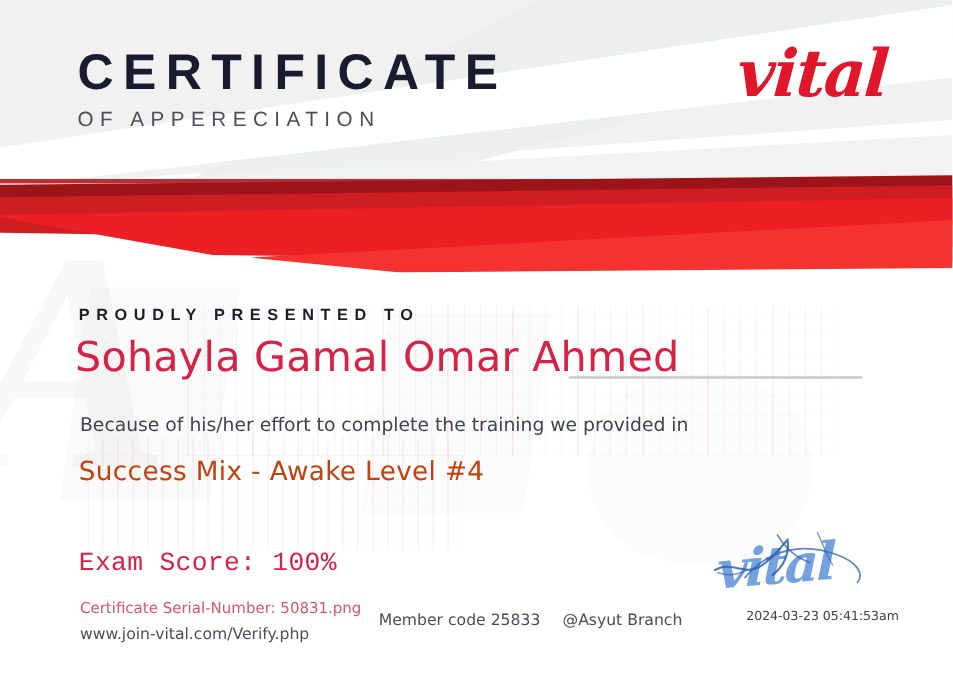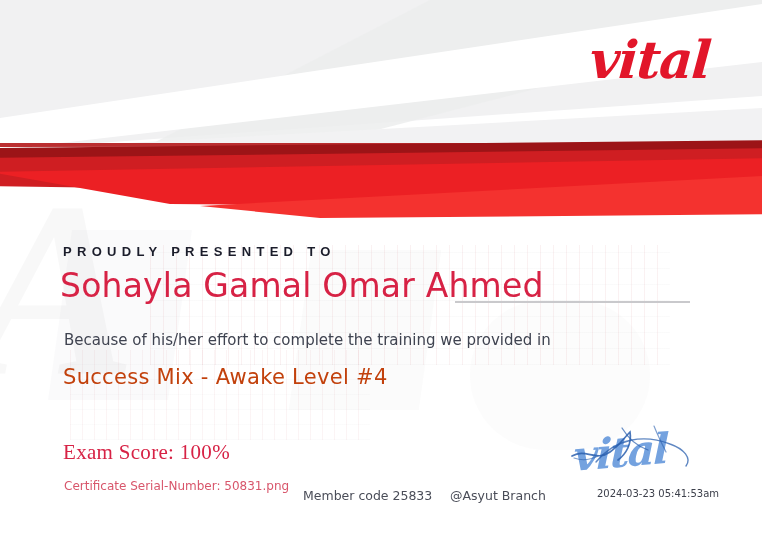--- a/index.html
+++ b/index.html
@@ -218,21 +218,21 @@
     font-size: 17px;
     vertical-align: -1px;
   }
 
   .exam-score {
     position: absolute;
     left: 63px;
     top: 440px;
     font-size: 21px;
     color: #d72245;
-    font-family: Liberation Serif, serif;
+    font-family: Liberation Mono, monospace;
     letter-spacing: 0.3px;
   }
 
   
   .serial-number {
     position: absolute;
     left: 64px;
     top: 479px;
     font-size: 12px;
     color: #d8566b;
@@ -315,20 +315,24 @@
   <div class="bg-layer wm-soft-c"></div>
   <div class="bg-layer wm-grid"></div>
   <div class="bg-layer wm-grid2"></div>
 
   <div class="bg-layer red-thin-top"></div>
   <div class="bg-layer red-dark"></div>
   <div class="bg-layer red-mid"></div>
   <div class="bg-layer red-bright"></div>
   <div class="bg-layer red-light"></div>
 
+  <div class="title-block">
+    <div class="cert-title">CERTIFICATE</div>
+    <div class="cert-subtitle">OF APPERECIATION</div>
+  </div>
 
   <div class="brand-logo">vital</div>
 
   <div class="presented-to">PROUDLY PRESENTED TO</div>
 
   <div class="recipient-name">Sohayla Gamal Omar Ahmed</div>
 
   <div class="name-rule"></div>
 
   <div class="reason-line">Because of his/her effort to complete the training we provided in</div>
@@ -344,20 +348,21 @@
       <path d="M6 38 C20 30, 30 44, 44 34 C54 27, 58 20, 64 14 C66 26, 60 36, 52 42" fill="none" stroke="#2a5fae" stroke-width="1.7" stroke-linecap="round" opacity="0.85"></path>
       <path d="M30 44 C50 20, 78 16, 104 26 C118 31, 126 40, 120 48" fill="none" stroke="#2a5fae" stroke-width="1.4" stroke-linecap="round" opacity="0.75"></path>
       <path d="M56 10 C62 20, 70 28, 82 32" fill="none" stroke="#2a5fae" stroke-width="1.3" stroke-linecap="round" opacity="0.7"></path>
       <path d="M88 8 C92 18, 96 26, 100 34" fill="none" stroke="#2a5fae" stroke-width="1.2" stroke-linecap="round" opacity="0.6"></path>
       <path d="M8 40 C16 43, 24 42, 32 38" fill="none" stroke="#2a5fae" stroke-width="1.2" stroke-linecap="round" opacity="0.6"></path>
     </svg>
   </div>
 
   <div class="serial-number">Certificate Serial-Number: 50831.png</div>
 
+  <div class="verify-url">www.join-vital.com/Verify.php</div>
 
   <div class="member-code">Member code 25833</div>
 
   <div class="branch-name">@Asyut Branch</div>
 
   <div class="issue-date">2024-03-23 05:41:53am</div>
 
 </div>
 
 </body></html>

